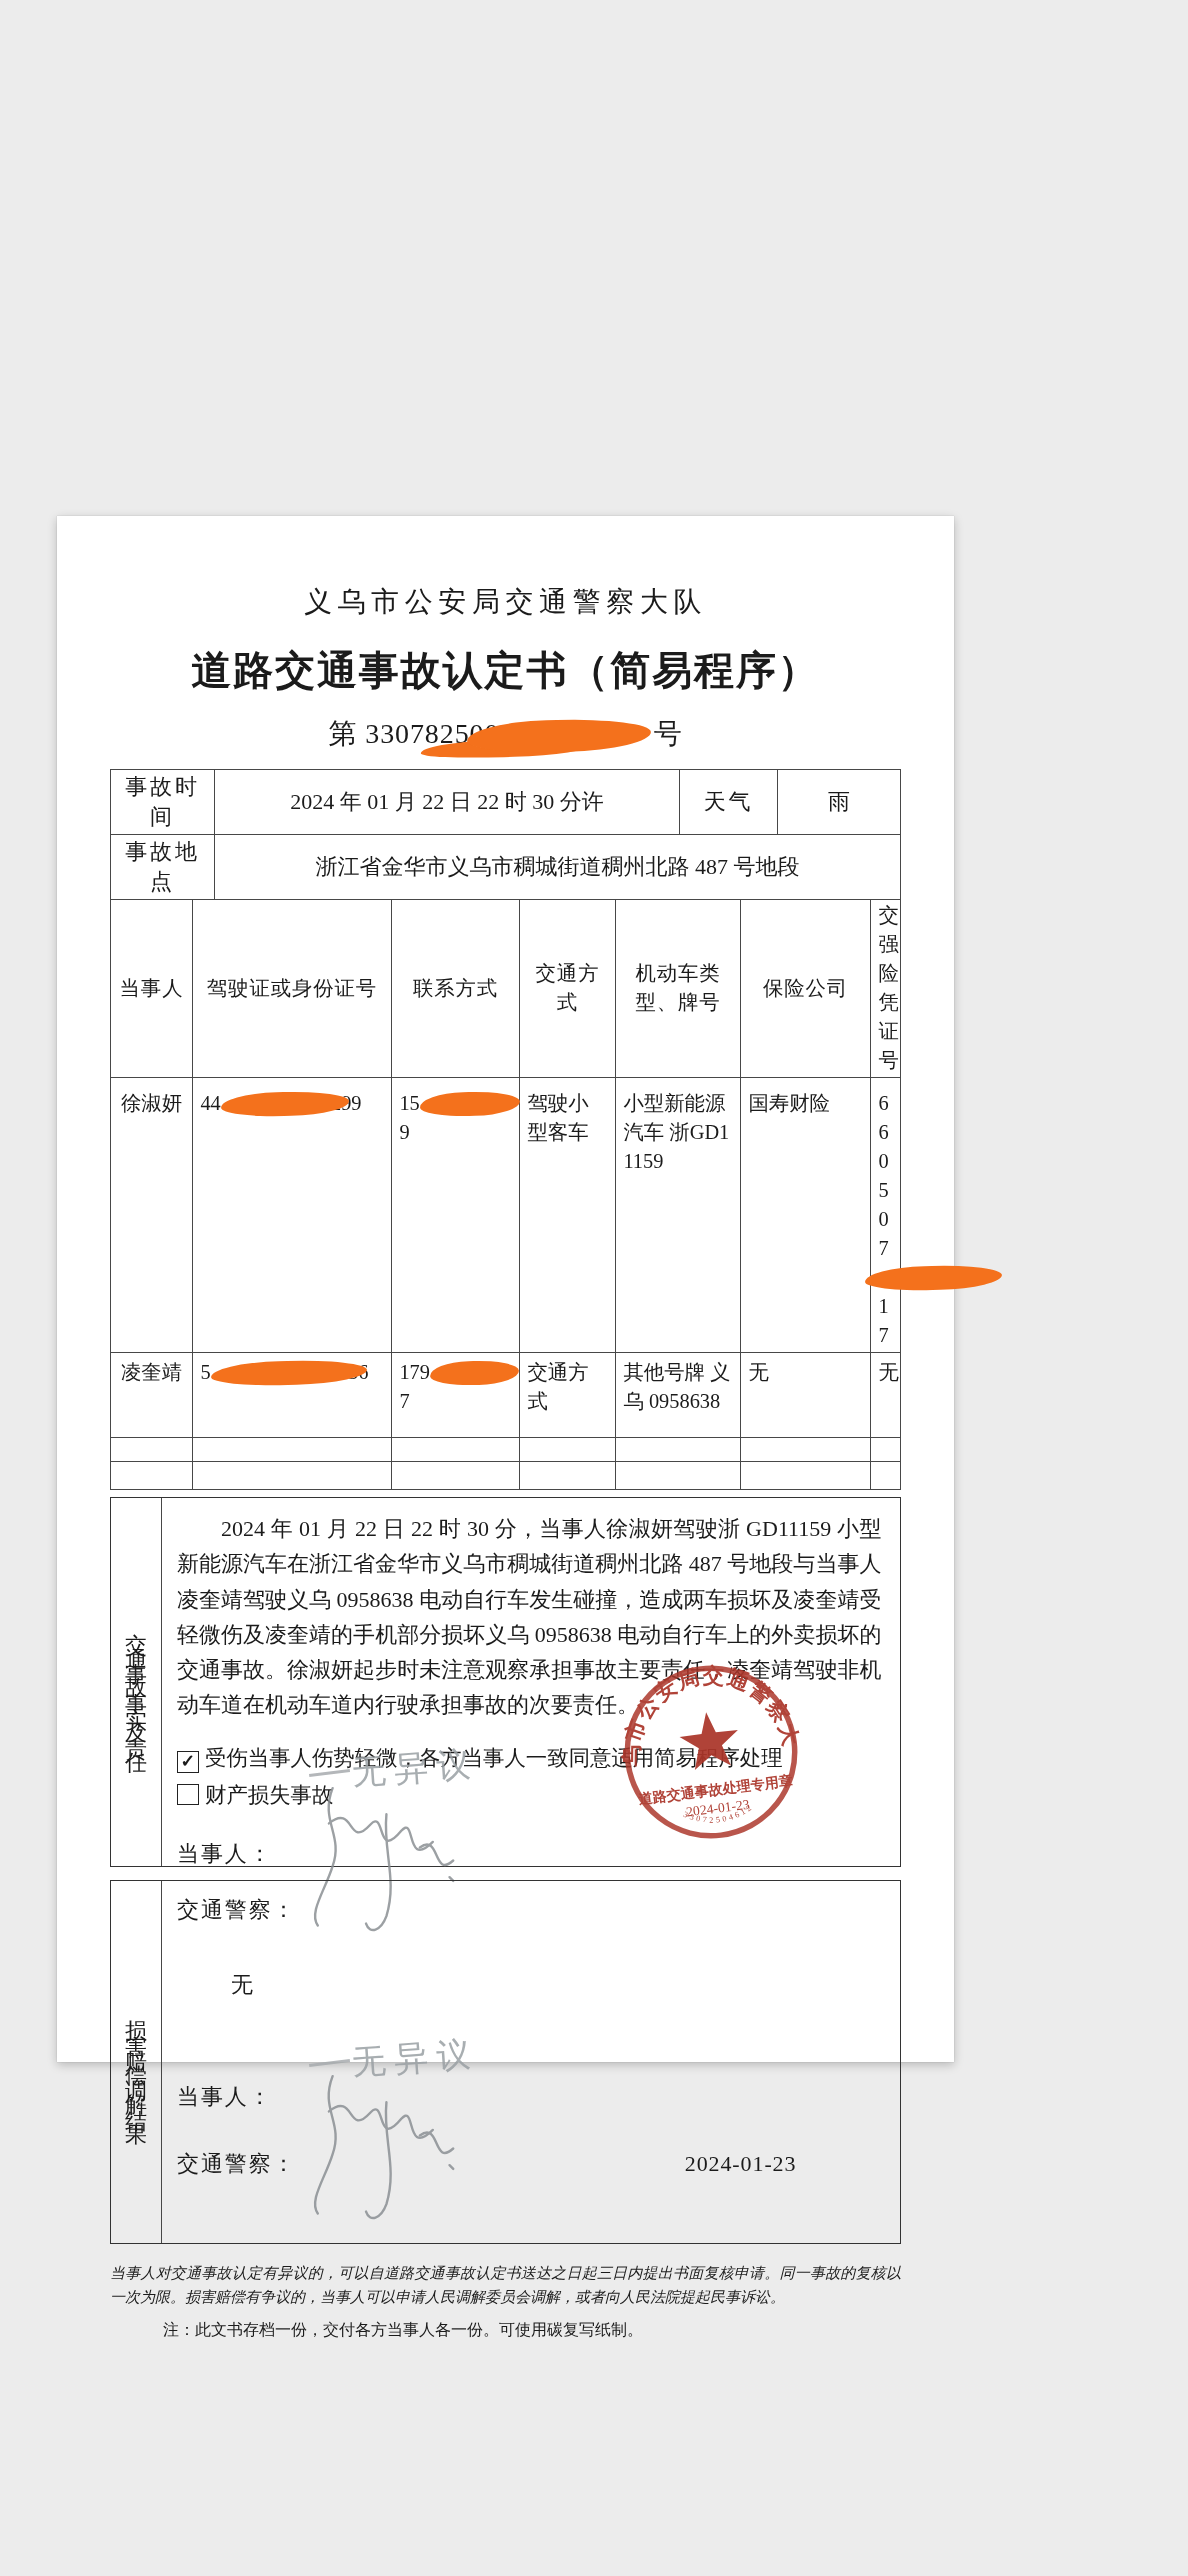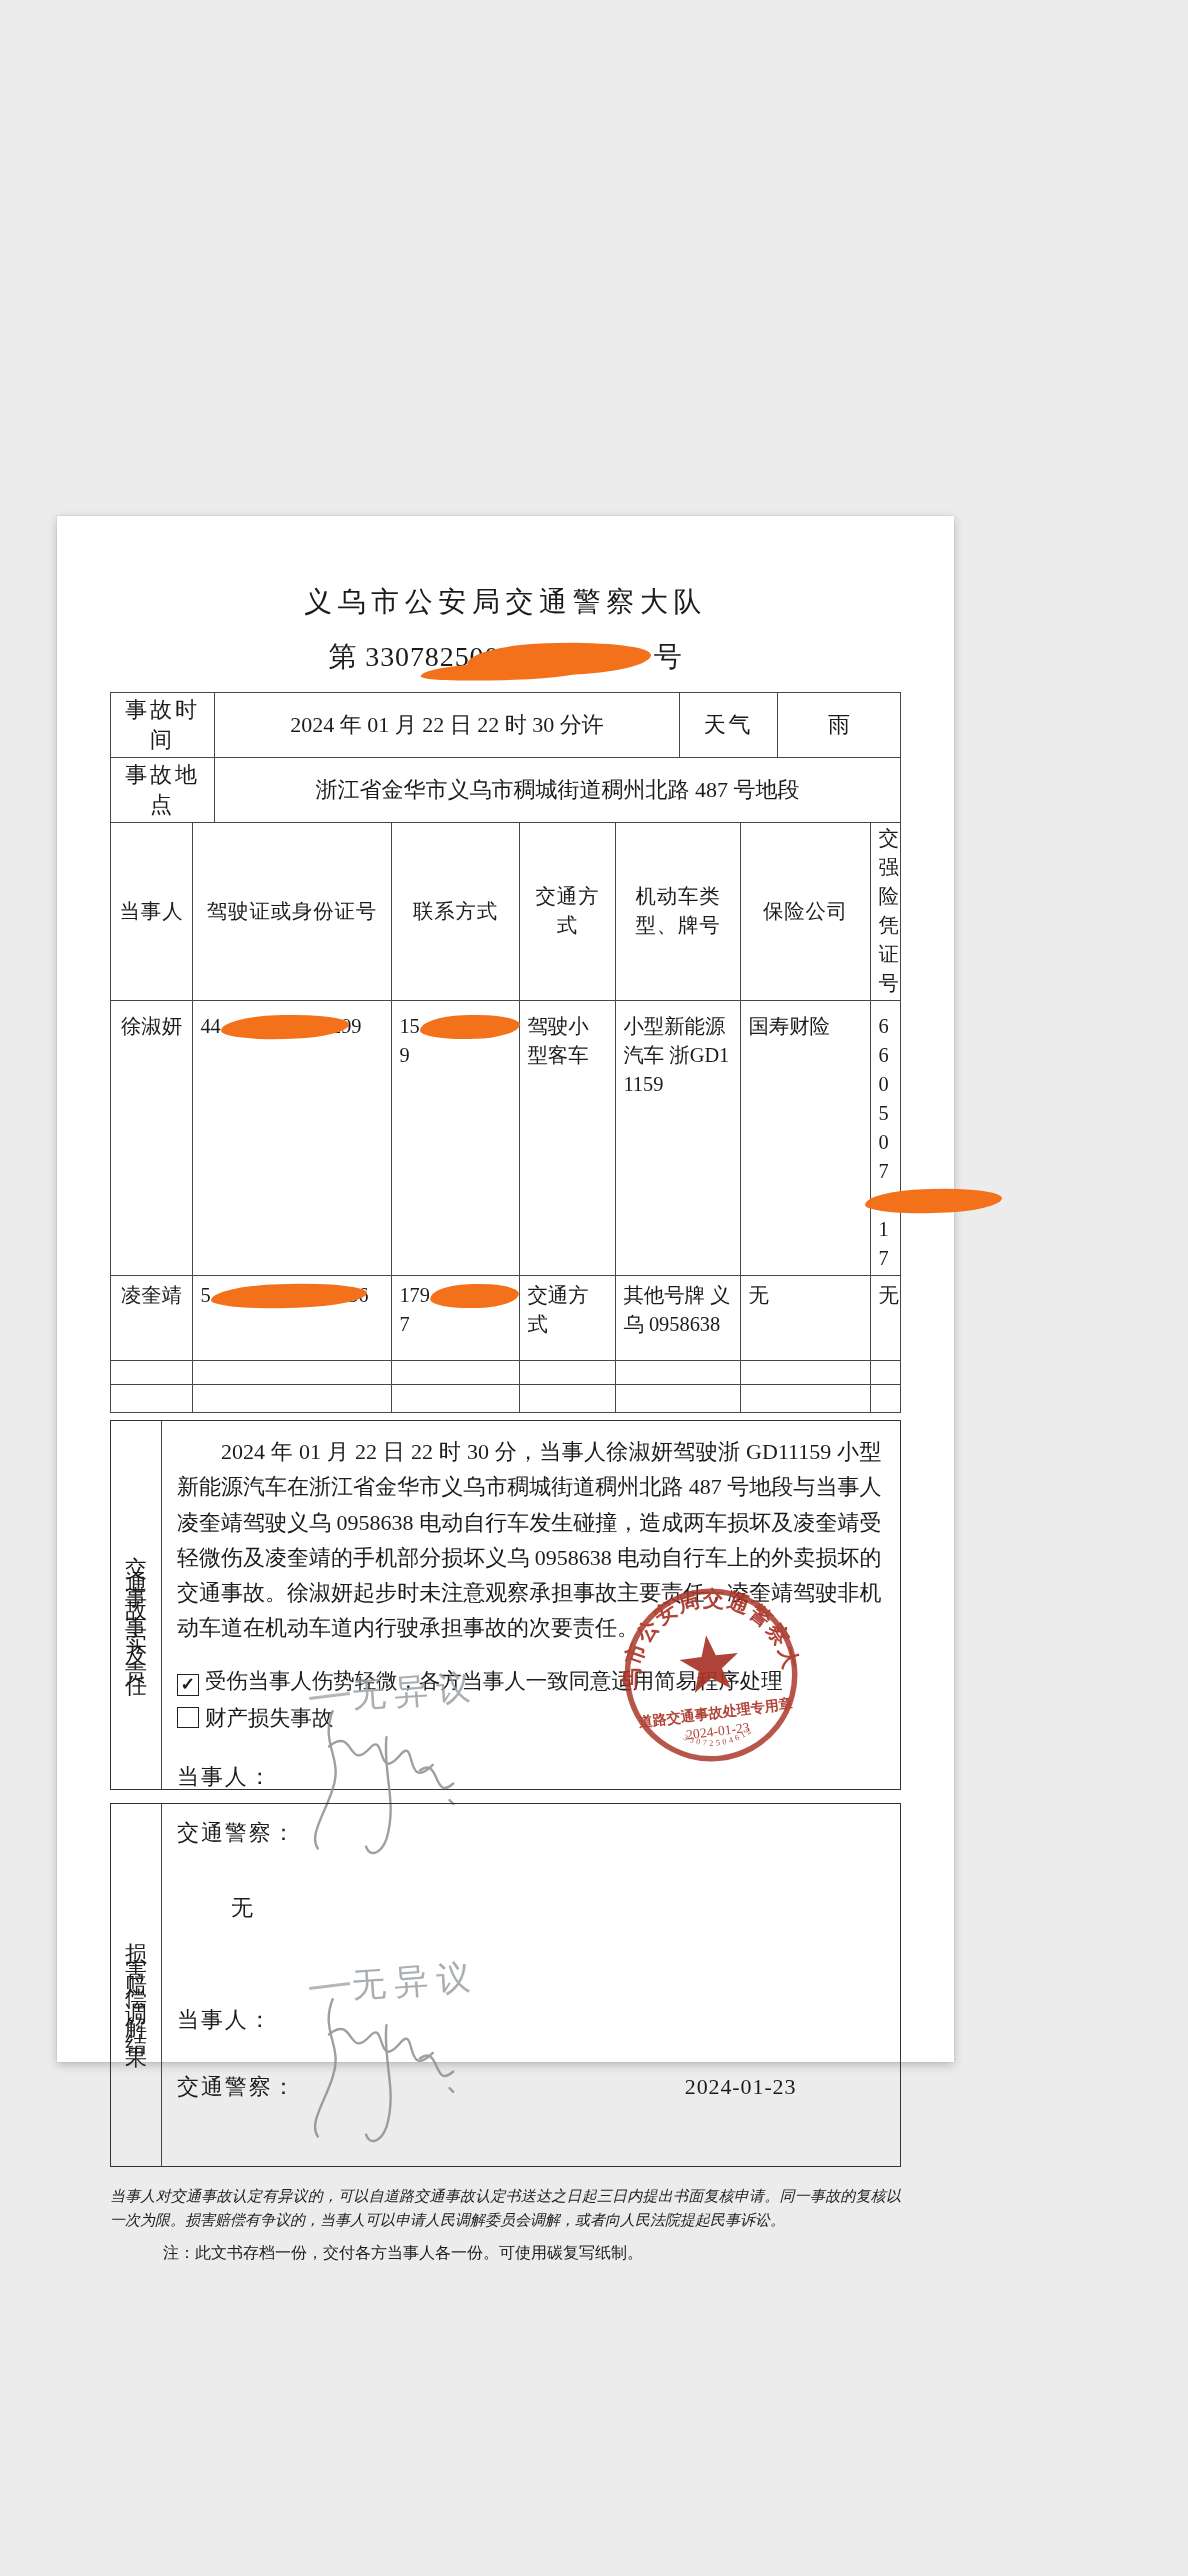--- a/index.html
+++ b/index.html
@@ -74,20 +74,21 @@
   .med-date{margin-left:auto;margin-right:85px;letter-spacing:0.9px;font-size:22px;}
   .footer{margin-top:16.7px;font-size:15px;line-height:1.62;text-align:justify;font-style:italic;}
   .footer-note{margin-top:11px;padding-left:53px;font-size:16px;}
 </style>
 </head>
 <body>
 
 <div class="page">
 
   <div class="unit-name">义乌市公安局交通警察大队</div>
+  <div class="main-title">道路交通事故认定书（简易程序）</div>
   <div class="doc-no">
     <span>第 330782500</span><span class="redact doc"></span>
     <span>号</span>
   </div>
 
   <table class="tbl info-table">
     <colgroup>
         <col style="width:104px">
         <col>
         <col style="width:98px">

